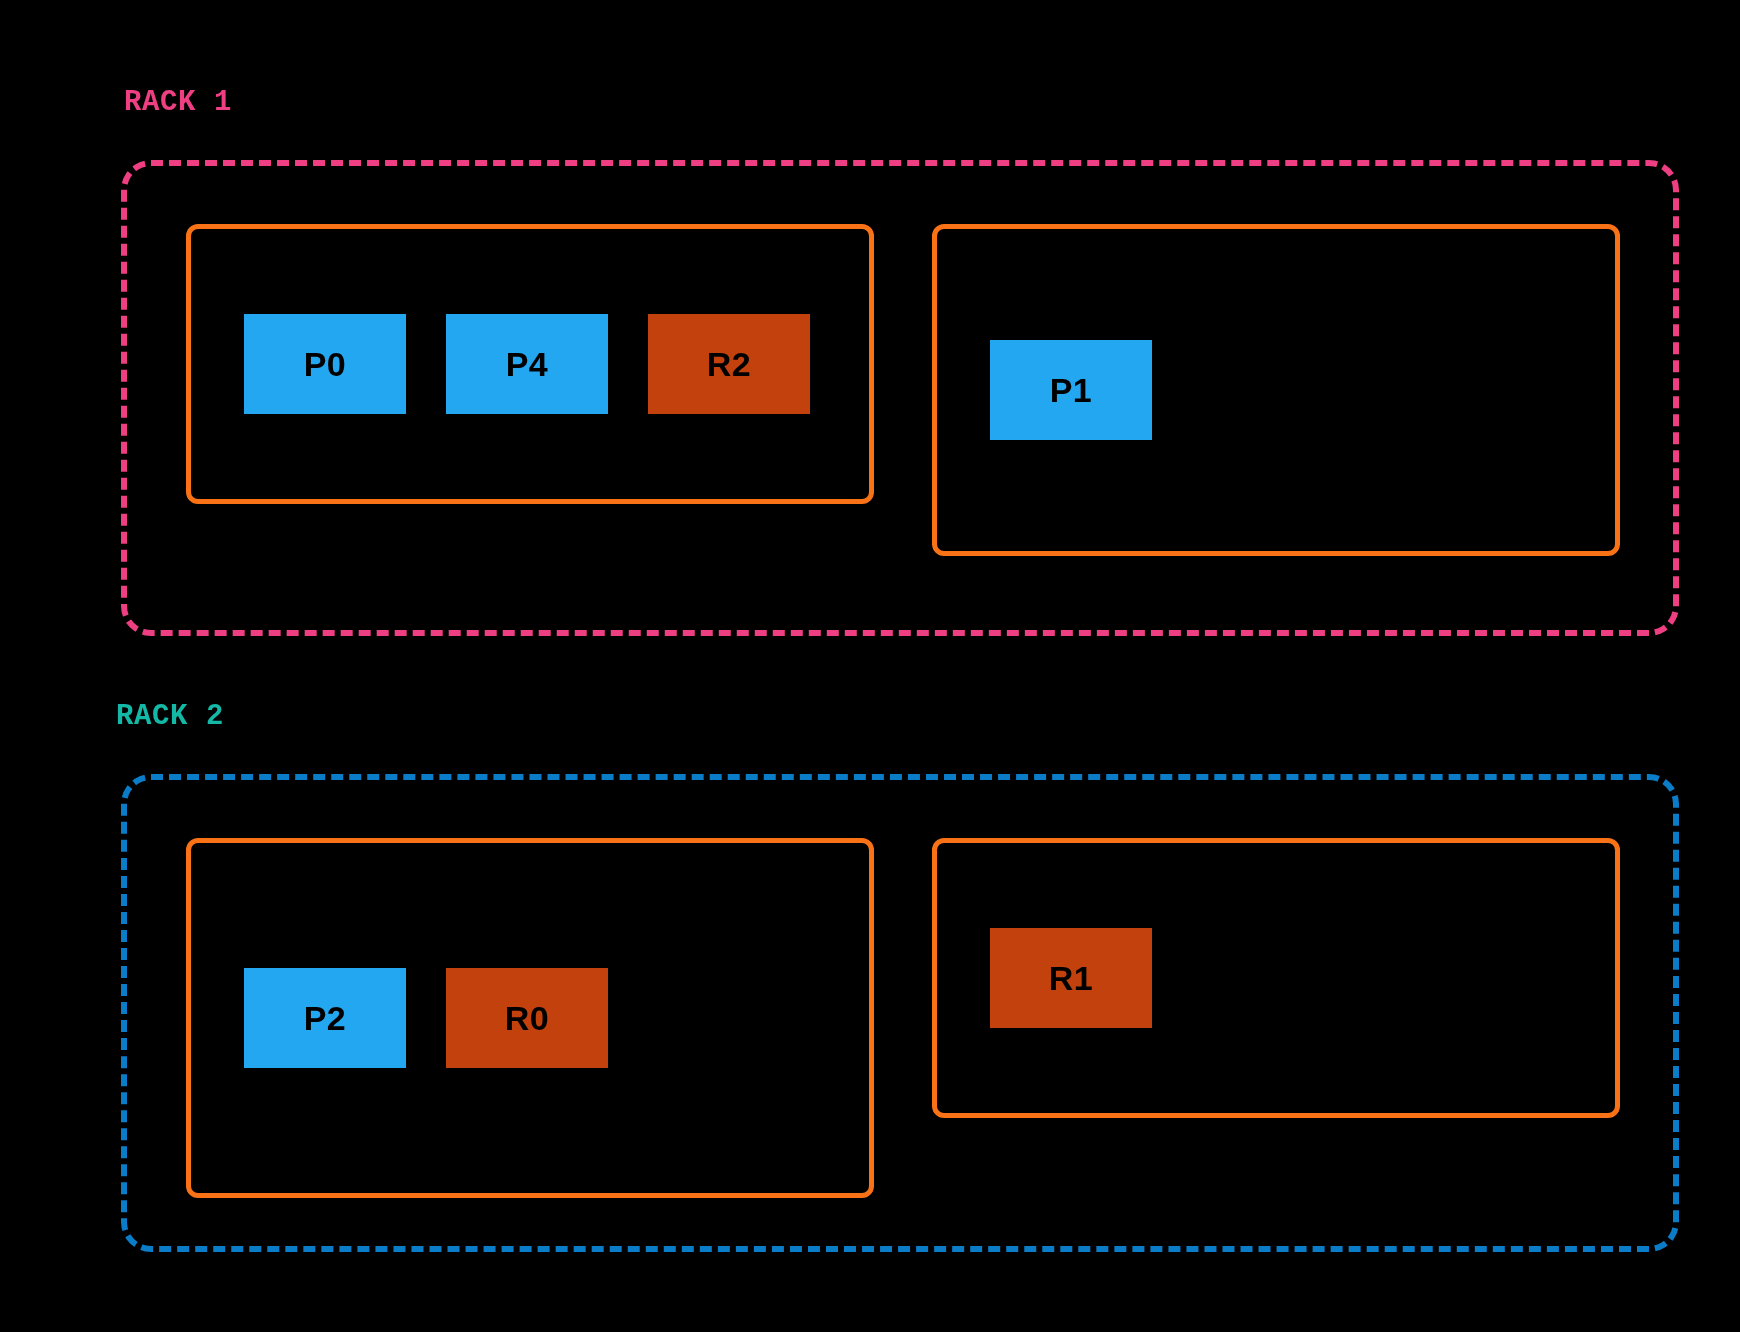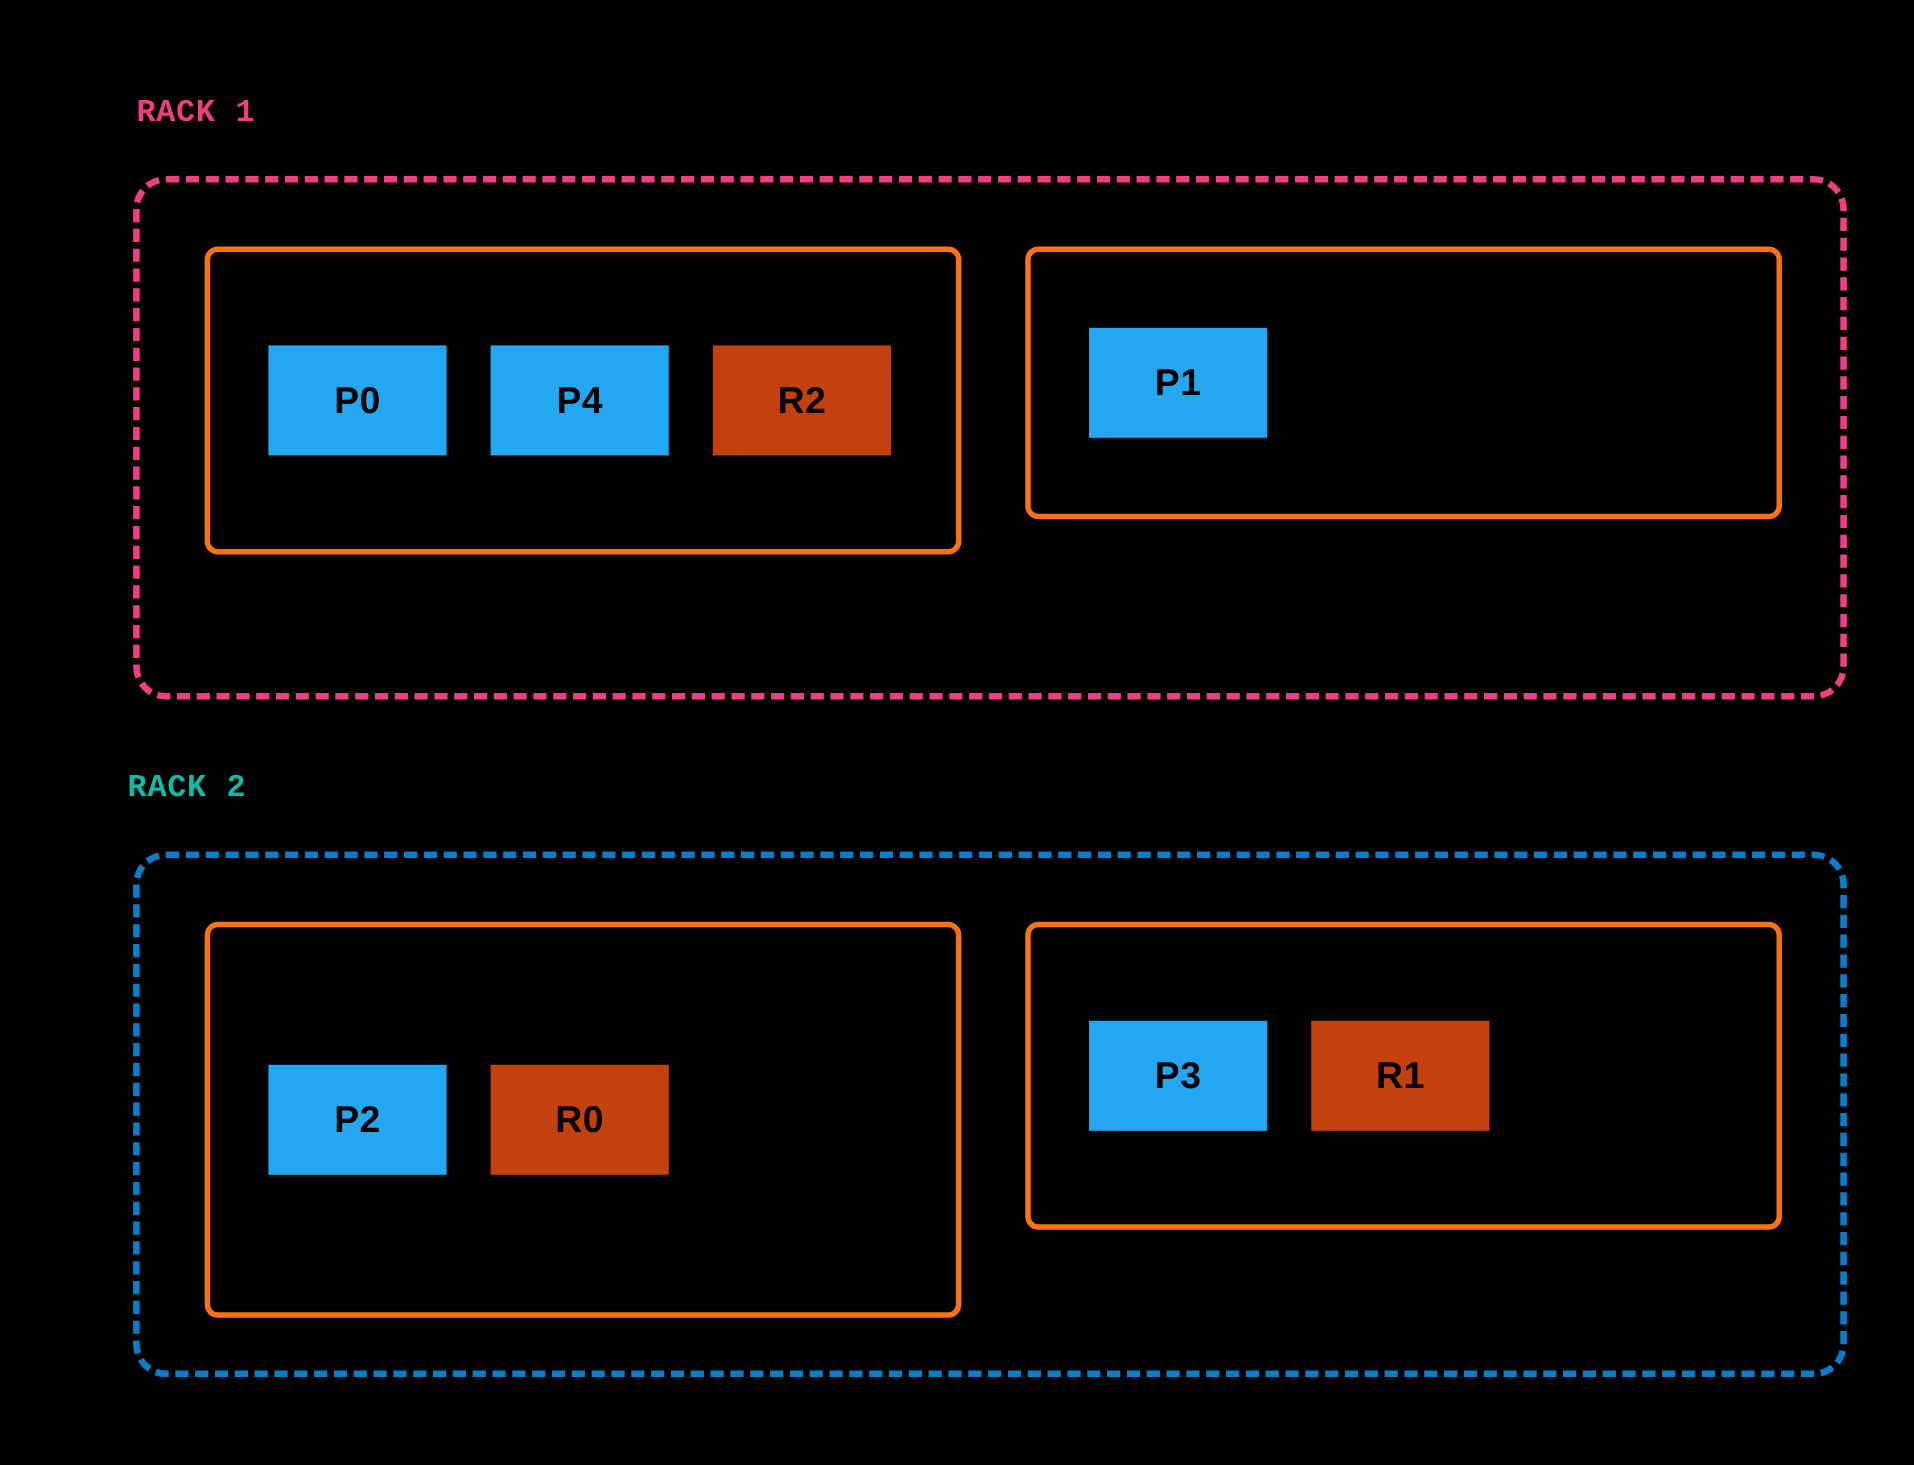--- a/index.html
+++ b/index.html
@@ -73,21 +73,21 @@
     bottom: 0;
     display: flex;
     align-items: center;
     justify-content: flex-start;
     gap: 40px;
     padding-left: 53px;
   }
 
   
   .node.n1 { left: 186px; top: 224px; width: 688px; height: 280px; }
-  .node.n2 { left: 932px; top: 224px; width: 688px; height: 248px; }
+  .node.n2 { left: 932px; top: 224px; width: 688px; height: 332px; }
   
   .node.n3 { left: 186px; top: 838px; width: 688px; height: 360px; }
   .node.n4 { left: 932px; top: 838px; width: 688px; height: 280px; }
 
   
   .chip {
     width: 162px;
     height: 100px;
     display: flex;
     align-items: center;
@@ -131,18 +131,17 @@
 
   <div class="node n3">
     <div class="chips">
       <div class="chip leader">P2</div>
       <div class="chip replica">R0</div>
     </div>
   </div>
 
   <div class="node n4">
     <div class="chips">
-      <div class="chip leader">P3</div>
       <div class="chip replica">R1</div>
     </div>
   </div>
 
 </div>
 
 </body></html>

